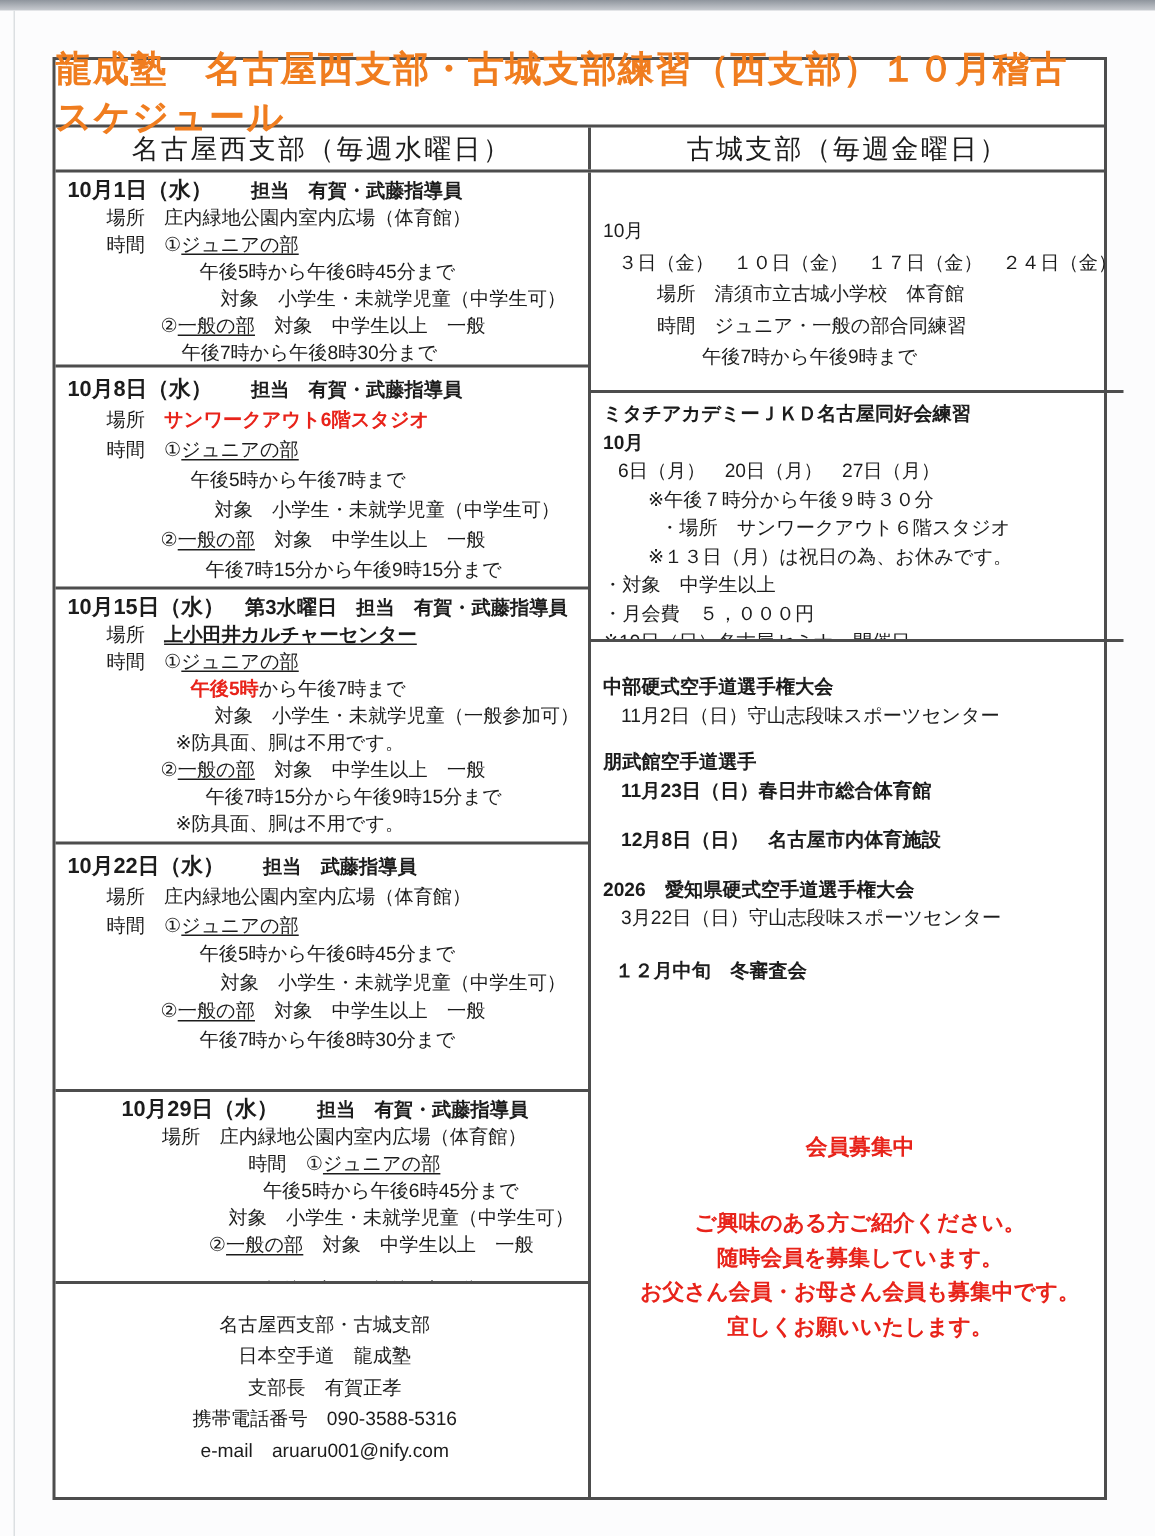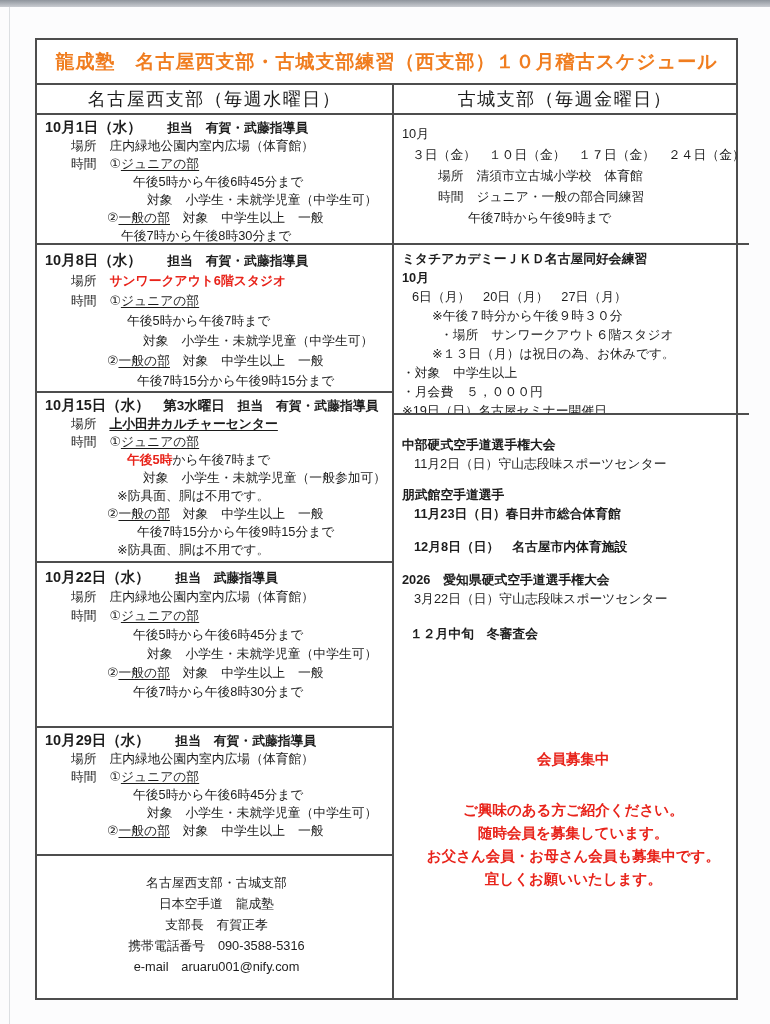--- a/index.html
+++ b/index.html
@@ -16,37 +16,37 @@
   .top-strip{position:absolute;top:0;left:0;right:0;height:7px;
     background:linear-gradient(to bottom,#8f959d,#c9ccd1);}
   .edge-left{position:absolute;left:9px;top:7px;bottom:0;width:1px;background:#dcdfe2;}
   .doc{
     position:absolute;left:35px;top:38px;width:703px;height:962px;
     border:2px solid var(--border);box-sizing:border-box;background:#fff;
   }
   .title-row{
     height:45px;border-bottom:2px solid var(--border);box-sizing:border-box;
     display:flex;align-items:center;justify-content:center;
-    color:var(--orange);font-weight:700;font-size:19px;letter-spacing:1px;
+    color:var(--orange);font-weight:700;font-size:24px;letter-spacing:1px;
   }
   .header-row{display:flex;height:30px;border-bottom:2px solid var(--border);box-sizing:border-box;}
   .hcell{display:flex;align-items:center;justify-content:center;font-size:18px;letter-spacing:1.5px;}
   .hcell.hleft{width:357px;flex:none;border-right:2px solid var(--border);box-sizing:border-box;}
   .hcell.hright{flex:1;}
   .content{display:flex;height:885px;}
   .col-left{width:357px;flex:none;border-right:2px solid var(--border);box-sizing:border-box;
     display:flex;flex-direction:column;}
-  .col-right{flex:1;display:flex;flex-direction:column;}
+  .col-right{flex:1;display:flex;flex-direction:column;margin-top:20px;}
   .sec{box-sizing:border-box;overflow:hidden;padding:3px 4px 0 8px;}
   .ln{line-height:var(--lh,18px);font-size:12.8px;white-space:nowrap;}
   .s1{height:130px;border-bottom:2px solid var(--border);--lh:18px;}
   .s2{height:148px;border-bottom:2px solid var(--border);--lh:20px;padding-top:5px;}
   .s3{height:170px;border-bottom:2px solid var(--border);--lh:18px;}
   .s4{height:165px;border-bottom:2px solid var(--border);--lh:19px;padding-top:5px;}
-  .s5{height:128px;border-bottom:2px solid var(--border);--lh:18px;}
+  .s5{height:128px;border-bottom:2px solid var(--border);text-align:center;--lh:18px;}
   .s6{height:132px;--lh:21px;padding-top:16px;}
   .r1{height:130px;border-bottom:2px solid var(--border);--lh:21px;padding-top:8px;}
   .r2{height:170px;border-bottom:2px solid var(--border);--lh:19px;padding-top:4px;}
   .r3{height:275px;--lh:19px;padding-top:20px;}
   .r4{height:310px;--lh:23px;padding-top:58px;}
   .r4 .ln{font-size:14.5px;}
   .d{font-size:14.5px;font-weight:700;}
   .db{font-size:13.5px;font-weight:700;}
   .b{font-weight:700;}
   .u{text-decoration:underline;text-underline-offset:2px;}

